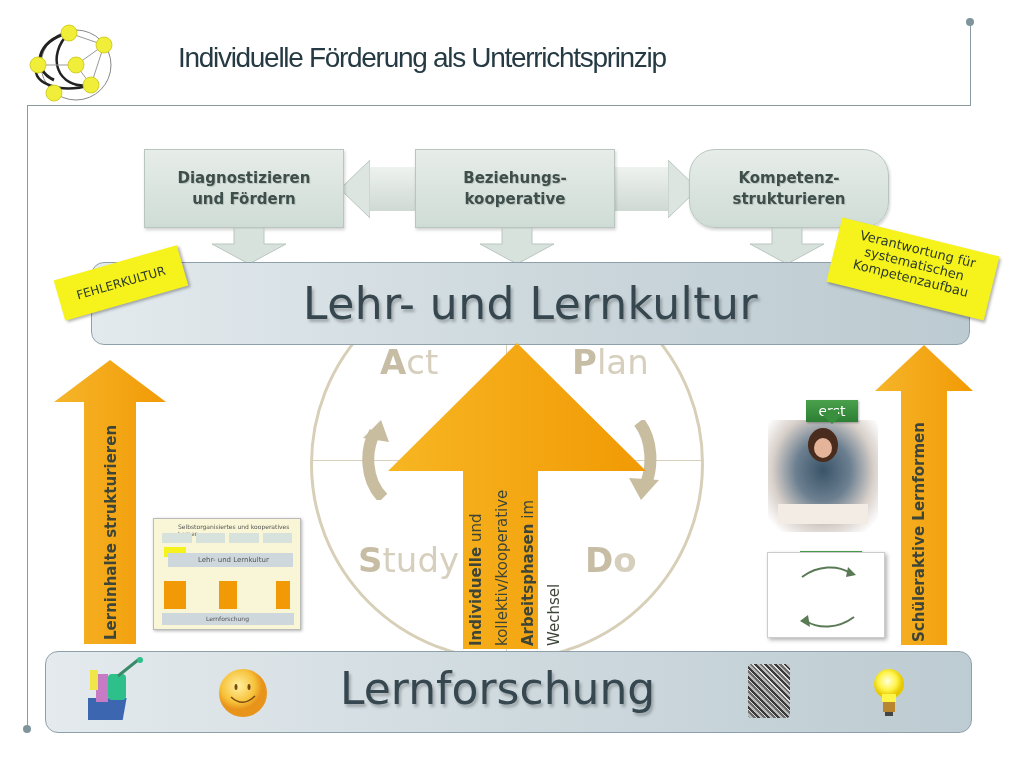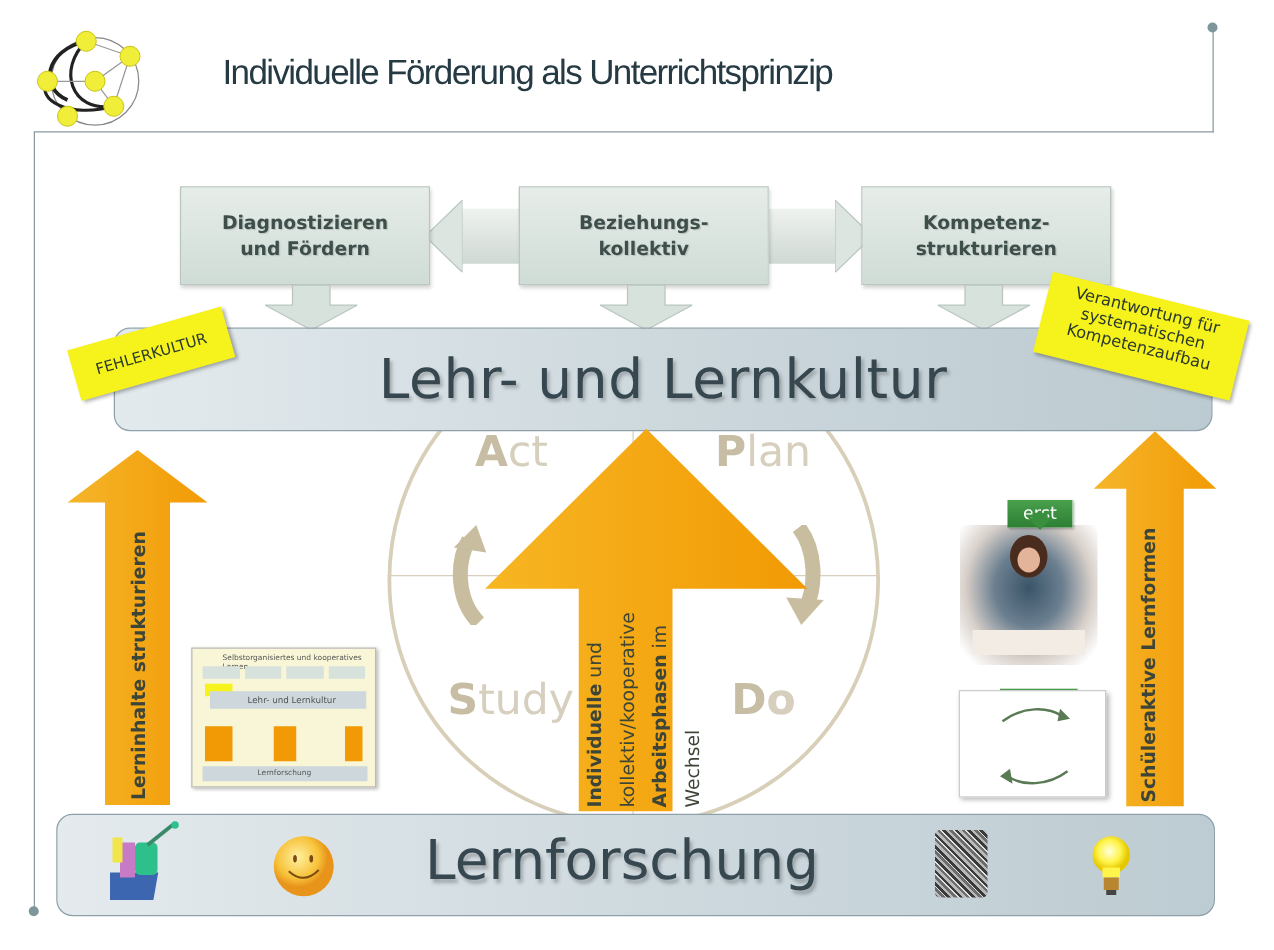--- a/index.html
+++ b/index.html
@@ -77,24 +77,24 @@
 
 <div class="abs topbox" style="left:144px;">
   <div>
       <span>Diagnostizieren</span>
       <span>und Fördern</span>
     </div>
 </div>
 <div class="abs topbox" style="left:415px;">
   <div>
       <span>Beziehungs-</span>
-      <span>kollektiv</span>
+      <span>kooperative</span>
     </div>
 </div>
-<div class="abs topbox" style="left:689px;">
+<div class="abs topbox" style="left:689px;border-radius:26px;">
   <div>
       <span>Kompetenz-</span>
       <span>strukturieren</span>
     </div>
 </div>
 
 <svg class="abs" style="left:212px;top:228px;" width="74" height="36">
     <polygon points="22,0 52,0 52,16 74,16 37,36 0,16 22,16" fill="#d8e2dc" stroke="#b9c6bf"></polygon>
   </svg>
 <svg class="abs" style="left:480px;top:228px;" width="74" height="36">

